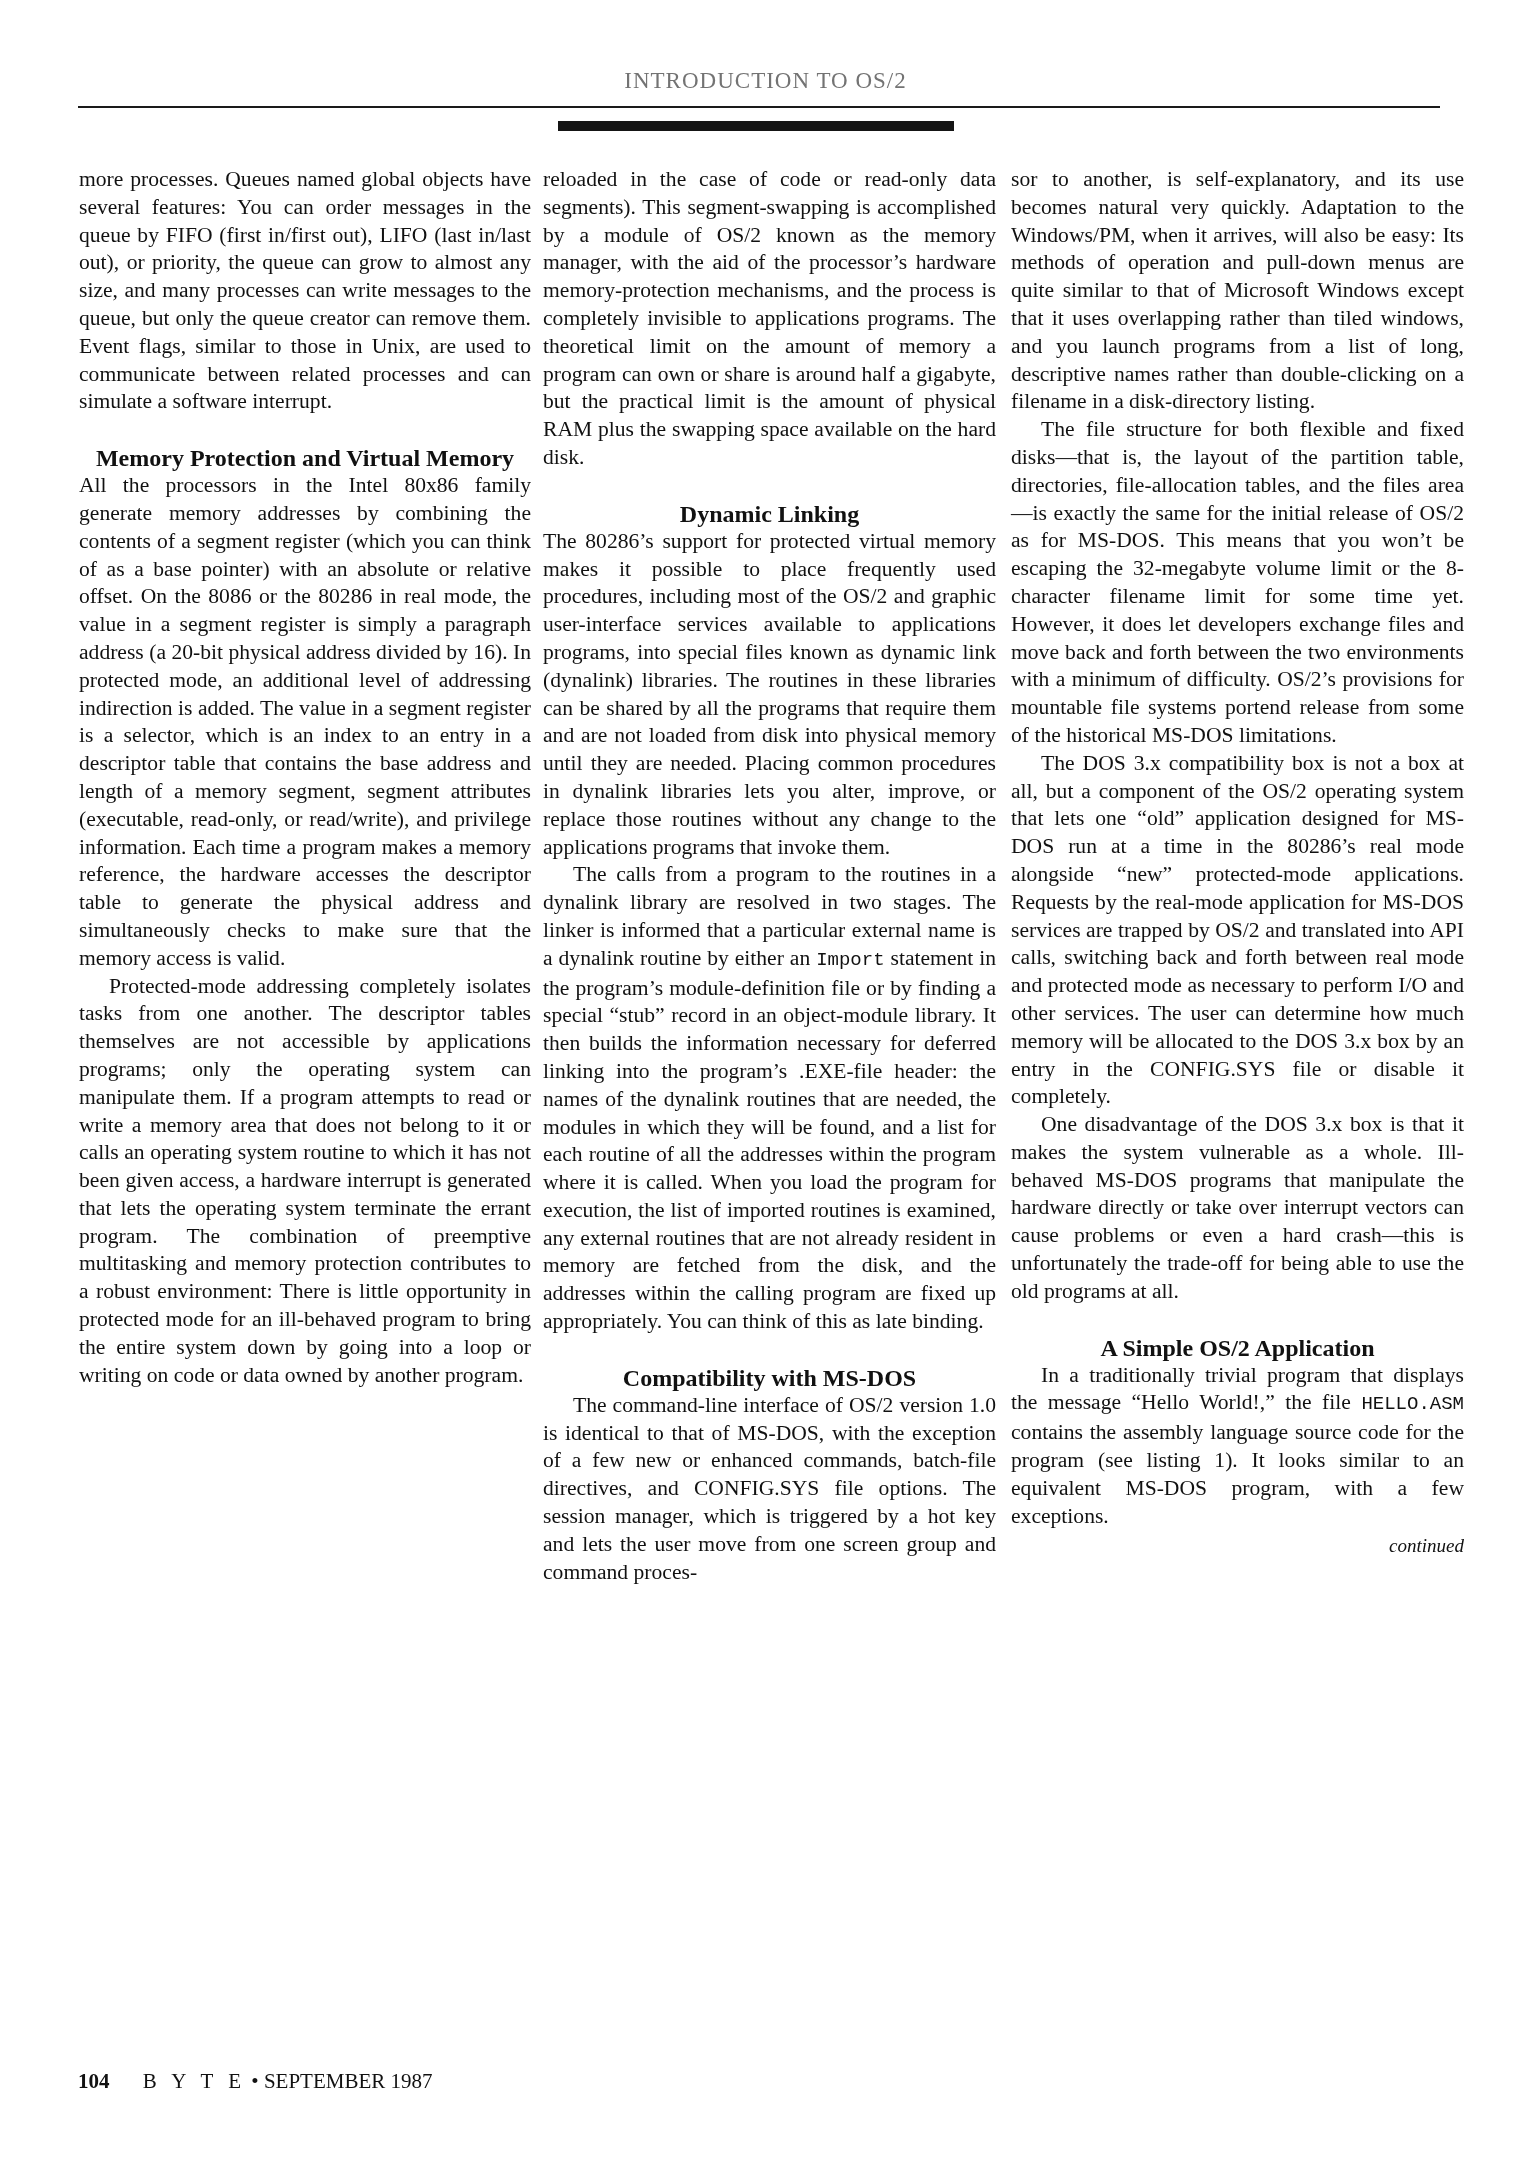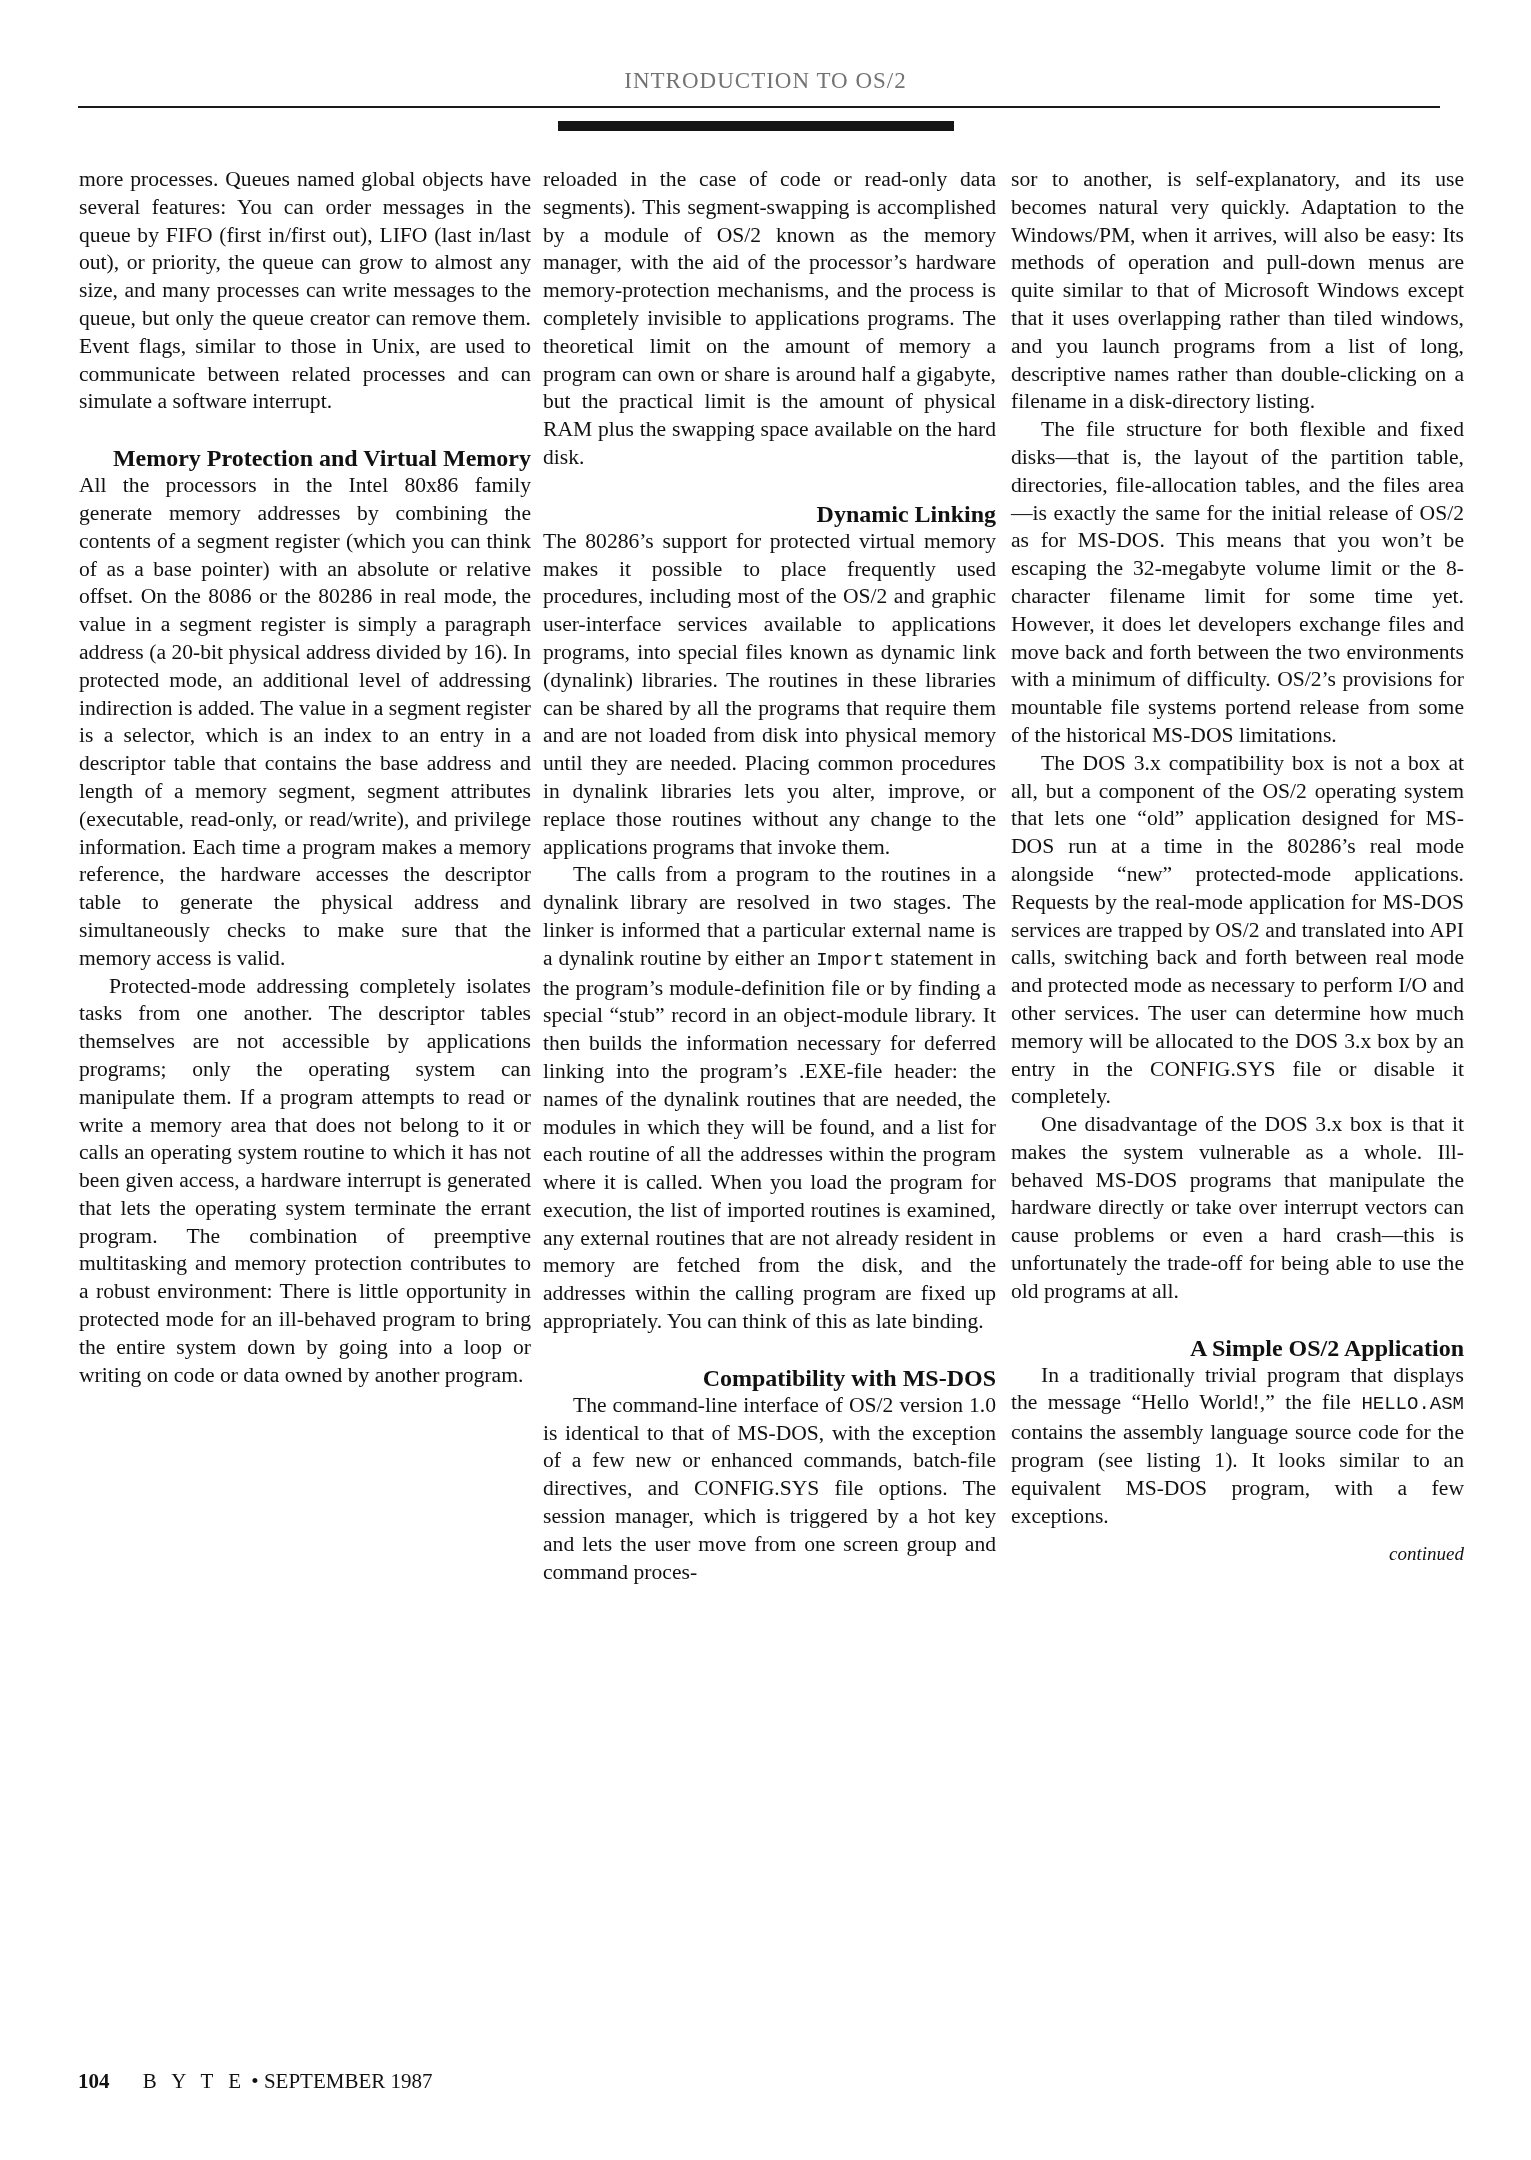--- a/index.html
+++ b/index.html
@@ -9,24 +9,24 @@
          font-size:23px; letter-spacing:1px; color:#737373; }
   .rule { position:absolute; top:106px; left:78px; width:1362px; height:2px; background:#1a1a1a; }
   .bar { position:absolute; top:121px; left:558px; width:396px; height:10px; background:#151515; }
   .col { position:absolute; top:166px; width:452px; font-size:21.6px; line-height:27.8px;
          text-align:justify; hyphens:manual; }
   .col1 { left:79px; }
   .col2 { left:543px; width:453px; }
   .col3 { left:1011px; width:453px; }
   .col p { margin:0; }
   .col p.indent { text-indent:30px; }
-  .col h2 { font-size:24px; font-weight:bold; margin:0; line-height:28px; text-align:right; }
+  .col h2 { font-size:24px; font-weight:bold; margin:0; line-height:28px; text-align:center; }
   .gap { height:28px; }
   .mono { font-family:"Liberation Mono","DejaVu Sans Mono",monospace; font-size:19px; }
-  .continued { text-align:right; font-style:italic; font-size:19px; line-height:24px; margin-top:12px; }
+  .continued { text-align:right; font-style:italic; font-size:19px; line-height:24px; margin-top:4px; }
   .folio { position:absolute; top:2069px; left:78px; font-size:21px; }
   .folio .num { font-weight:bold; margin-right:28px; }
   .folio .mag { letter-spacing:5px; }
 </style>
 </head>
 <body>
 
 <div class="running-head">INTRODUCTION TO OS/2</div>
 <div class="rule"></div>
 <div class="bar"></div>

